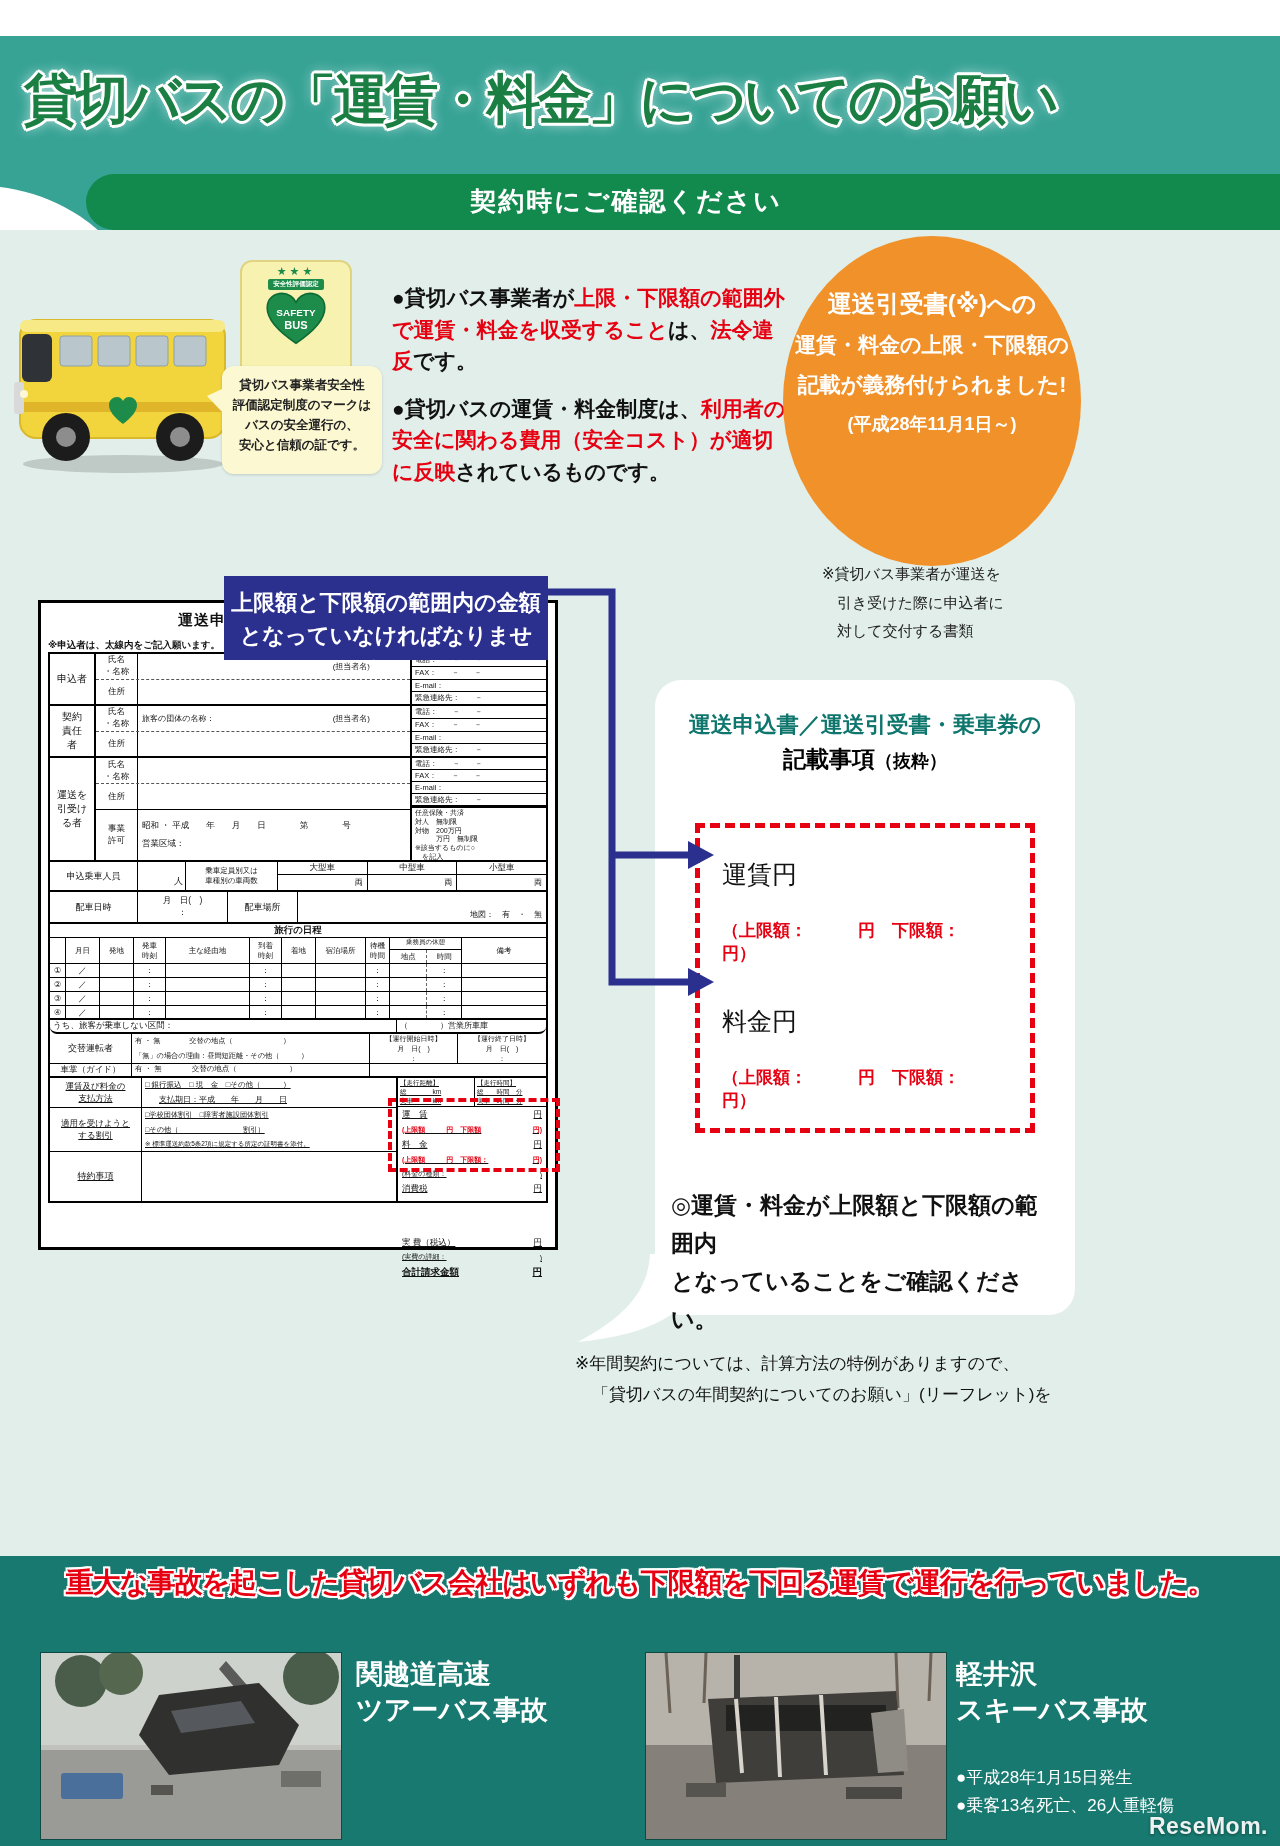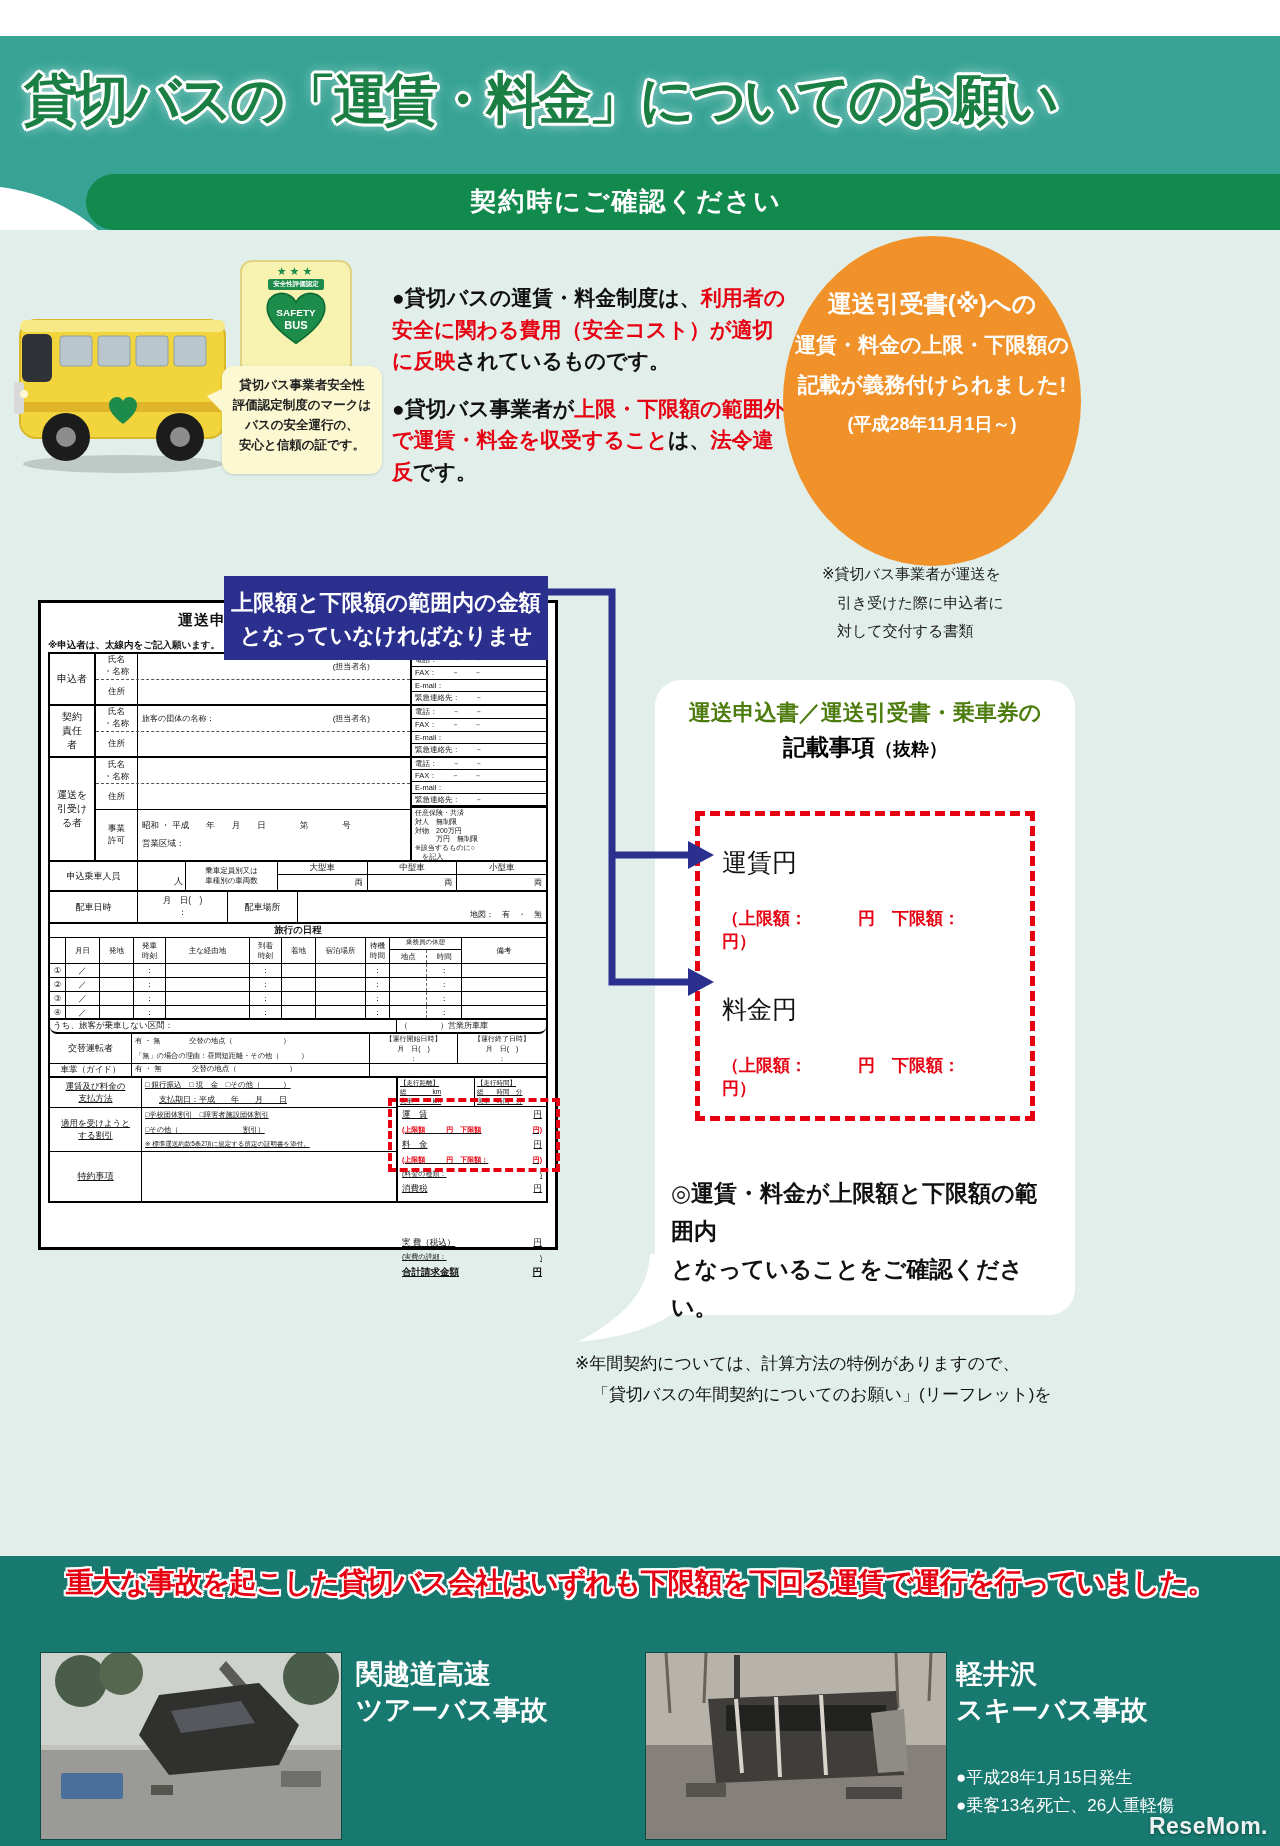--- a/index.html
+++ b/index.html
@@ -79,21 +79,21 @@
   .bcol-r { flex:1; display:flex; flex-direction:column; }
   .pr { display:flex; justify-content:space-between; padding:0 4px; align-items:center; font-size:8.5px; }
   .pr-red { color:#e60012; font-weight:700; font-size:7px; }
   .pr-sm { font-size:7px; }
   .pr-total { font-size:9.5px; font-weight:800; }
   .pr-total .u { text-decoration:underline; }
   .dashed-overlay { left:388px; top:1098px; width:172px; height:74px; border:4px dashed #e60012; z-index:6; }
 
   
   .panel { left:655px; top:680px; width:420px; height:635px; background:#fff; border-radius:26px; z-index:2; }
-  .p-t1 { padding-top:18px; text-align:center; font-size:22px; font-weight:800; color:#4d7c0f; }
+  .p-t1 { padding-top:30px; text-align:center; font-size:22px; font-weight:800; color:#0f766e; }
   .p-t2 { text-align:center; margin-top:4px; }
   .p-t2 .big { font-size:23px; font-weight:800; } .p-t2 .small { font-size:18px; font-weight:700; }
   .p-dash { margin:48px auto 0; width:340px; height:310px; border:5px dashed #e60012; padding:30px 0 0 22px; }
   .p-fare { font-size:25px; color:#111; }
   .p-range { font-size:17px; font-weight:800; color:#e60012; margin-top:28px; }
   .p-fee { font-size:25px; color:#111; margin-top:40px; }
   .p-range2 { font-size:17px; font-weight:800; color:#e60012; margin-top:28px; }
   .p-confirm { margin-top:54px; padding:0 16px; font-size:23px; font-weight:800; color:#111; line-height:1.65; }
   .panel-tail { left:560px; top:1252px; width:150px; height:96px; z-index:1; }
   .annual { left:575px; top:1348px; width:505px; font-size:17px; color:#111; line-height:1.85; }
@@ -152,22 +152,22 @@
 
 <div class="abs bubble">
   <div class="bubble-tail"></div>
   <div>貸切バス事業者安全性</div>
   <div>評価認定制度のマークは</div>
   <div>バスの安全運行の、</div>
   <div>安心と信頼の証です。</div>
 </div>
 
 <div class="abs bullets">
+  <p><span>●貸切バス事業者が</span><span class="rd">上限・下限額の範囲外で運賃・料金を収受すること</span><span>は、</span><span class="rd">法令違反</span><span>です。</span></p>
   <p><span>●貸切バスの運賃・料金制度は、</span><span class="rd">利用者の安全に関わる費用（安全コスト）が適切に反映</span><span>されているものです。</span></p>
-  <p><span>●貸切バス事業者が</span><span class="rd">上限・下限額の範囲外で運賃・料金を収受すること</span><span>は、</span><span class="rd">法令違反</span><span>です。</span></p>
 </div>
 
 <div class="abs circle">
   <div class="c1">運送引受書(※)への</div>
   <div class="c2">運賃・料金の上限・下限額の</div>
   <div class="c3">記載が義務付けられました!</div>
   <div class="c4">(平成28年11月1日～)</div>
 </div>
 <div class="abs circle-note">
   <div>※貸切バス事業者が運送を</div>

